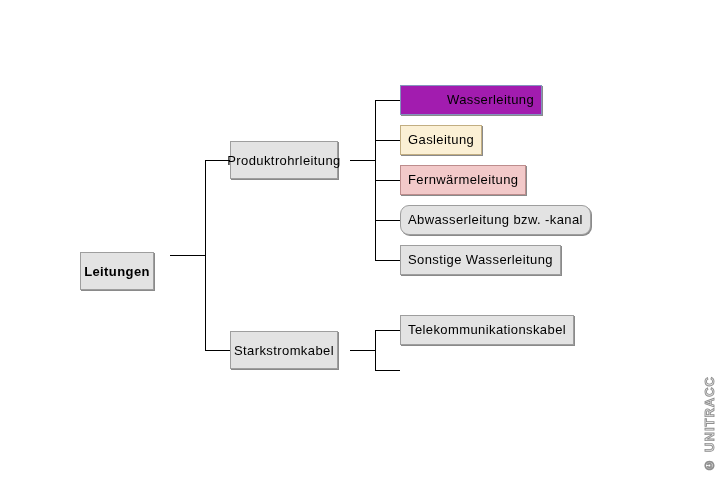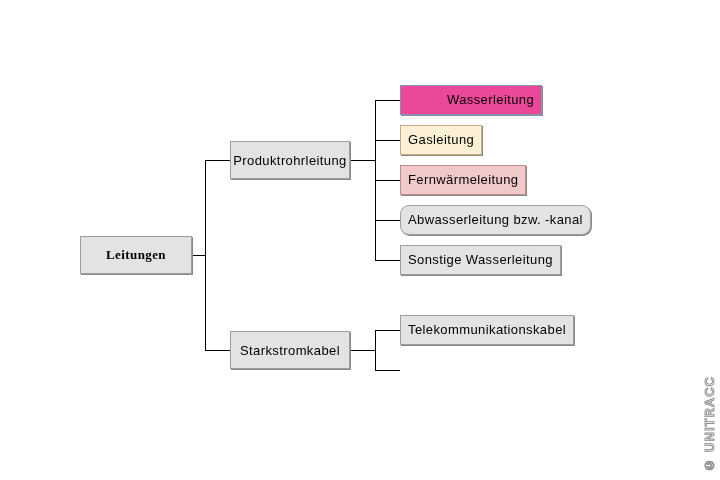--- a/index.html
+++ b/index.html
@@ -21,36 +21,35 @@
     box-sizing: border-box;
     border: 1px solid #9e9e9e;
     background: #e3e3e3;
     color: #000000;
     font-size: 13px;
     letter-spacing: 0.4px;
     box-shadow: 1px 1px 0 #8a8a8a;
     white-space: nowrap;
   }
   .node.parent {
-    width: 120px;
+    width: 108px;
     height: 38px;
     display: flex;
     align-items: center;
     justify-content: center;
   }
   .node.root {
     left: 80px;
-    top: 236px;
-    width: 112px;
+    top: 252px;
+    width: 74px;
     height: 38px;
     display: flex;
     align-items: center;
     justify-content: center;
     font-weight: bold;
-    font-family: Liberation Serif, serif;
   }
   .node.leaf {
     left: 400px;
     height: 30px;
     line-height: 28px;
     padding: 0 7px;
   }
   #node-produktrohrleitung { left: 230px; top: 141px; }
   #node-kabelleitungen     { left: 230px; top: 331px; }
   #node-wasserleitung      { top: 85px;  }
@@ -117,21 +116,21 @@
   <div class="vline l-trunk3"></div>
   <div class="hline l-stub-telekom"></div>
   <div class="hline l-stub-stark"></div>
 
   <div class="node root" id="node-leitungen" style="background: rgb(227, 227, 227); border-color: rgb(158, 158, 158);">Leitungen</div>
 
   <div class="node parent" id="node-produktrohrleitung" style="background: rgb(227, 227, 227); border-color: rgb(158, 158, 158);">Produktrohrleitung</div>
 
   <div class="node parent" id="node-kabelleitungen" style="background: rgb(227, 227, 227); border-color: rgb(158, 158, 158);">Starkstromkabel</div>
 
-  <div class="node leaf" id="node-wasserleitung" style="background: #ec4899; border-color: rgb(132, 148, 189); padding-left: 46px;">Wasserleitung</div>
+  <div class="node leaf" id="node-wasserleitung" style="background: #a21caf; border-color: rgb(132, 148, 189); padding-left: 46px;">Wasserleitung</div>
 
   <div class="node leaf" id="node-fernwaermeleitung" style="background: rgb(242, 201, 201); border-color: rgb(189, 141, 141);">Fernwärmeleitung</div>
 
   <div class="node leaf" id="node-gasleitung" style="background: rgb(251, 240, 213); border-color: rgb(194, 174, 130);">Gasleitung</div>
 
   <div class="node leaf" id="node-abwasserleitung" style="background: rgb(227, 227, 227); border-color: rgb(158, 158, 158);">Abwasserleitung bzw. -kanal</div>
 
   <div class="node leaf" id="node-sonstige" style="background: rgb(227, 227, 227); border-color: rgb(158, 158, 158);">Sonstige Wasserleitung</div>
 
   <div class="node leaf" id="node-telekom" style="background: rgb(227, 227, 227); border-color: rgb(158, 158, 158);">Telekommunikationskabel</div>

